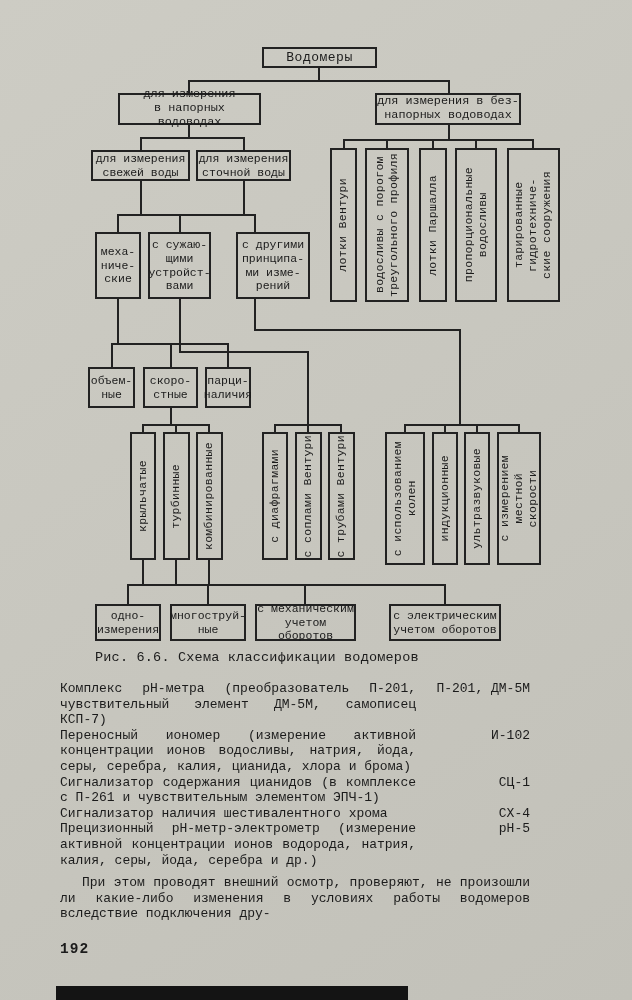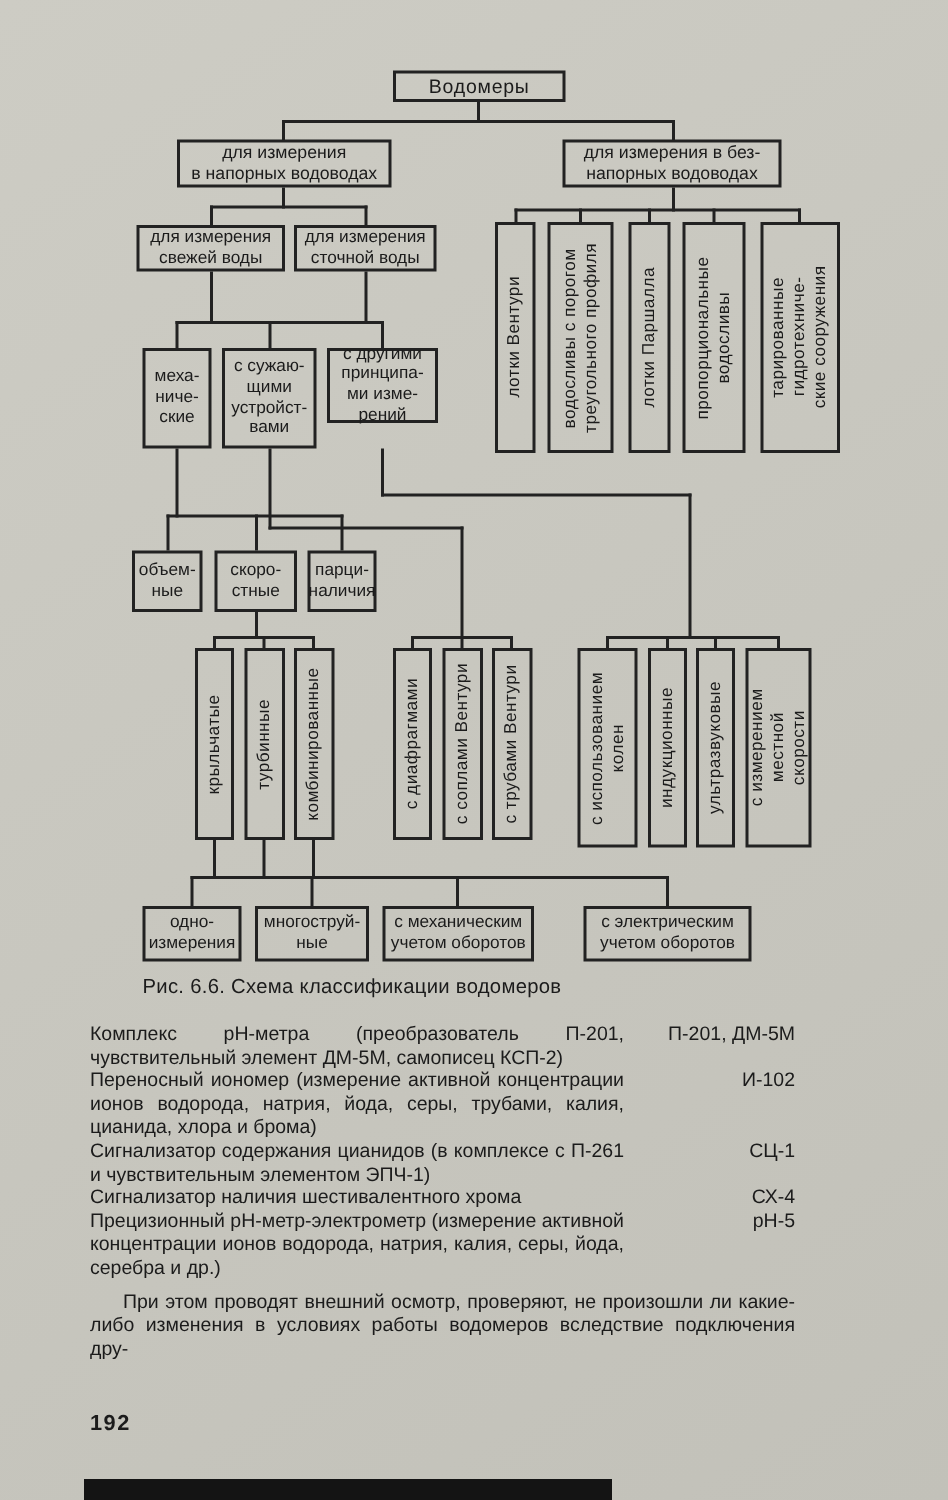--- a/index.html
+++ b/index.html
@@ -1,19 +1,19 @@
 <!DOCTYPE html>
 <html><head>
 <meta charset="utf-8">
 <style>
   html,body { margin:0; padding:0; background:#6e6e6a; }
   .page {
     position:relative; width:632px; height:1000px; margin:0 auto;
     background:linear-gradient(145deg,#cdccc4 0%, #c7c6be 55%, #c2c1b9 100%);
-    font-family:Liberation Sans, sans-serif; color:#1b1b1b; overflow:hidden;
+    font-family:Liberation Mono, monospace; color:#1b1b1b; overflow:hidden;
   }
   .box {
     position:absolute; border:2px solid #222; box-sizing:border-box;
     display:flex; align-items:center; justify-content:center;
     text-align:center; white-space:pre-line; line-height:1.18;
     font-size:11.5px;
   }
   .root-box { font-size:13px; letter-spacing:0.5px; }
   .lvl1 { font-size:11.8px; }
   .vbox {
@@ -54,21 +54,21 @@
   <div class="box" style="left:196px;top:150px;width:95px;height:31px">для измерения
 сточной воды</div>
 
   <div class="box" style="left:148px;top:232px;width:63px;height:67px">с сужаю-
 щими
 устройст-
 вами</div>
   <div class="box" style="left:95px;top:232px;width:46px;height:67px">меха-
 ниче-
 ские</div>
-  <div class="box" style="left:218px;top:232px;width:74px;height:50px">с другими
+  <div class="box" style="left:236px;top:232px;width:74px;height:67px">с другими
 принципа-
 ми изме-
 рений</div>
 
   <div class="box" style="left:88px;top:367px;width:47px;height:41px">объем-
 ные</div>
   <div class="box" style="left:143px;top:367px;width:55px;height:41px">скоро-
 стные</div>
   <div class="box" style="left:205px;top:367px;width:46px;height:41px">парци-
 наличия</div>
@@ -200,25 +200,25 @@
   <div class="lh" style="left:127px;top:584px;width:319px"></div>
   <div class="lv" style="left:127px;top:584px;height:20px"></div>
   <div class="lv" style="left:207px;top:584px;height:20px"></div>
   <div class="lv" style="left:304px;top:584px;height:20px"></div>
   <div class="lv" style="left:444px;top:584px;height:20px"></div>
 
   <div class="caption">Рис. 6.6. Схема классификации водомеров</div>
 
   <div class="text-block">
     <div class="spec-row">
-      <div class="spec-desc">Комплекс рН-метра (преобразователь П-201, чувствительный элемент ДМ-5М, самописец КСП-2)</div>
+      <div class="spec-desc">Комплекс рН-метра (преобразователь П-201, чувствительный элемент ДМ-5М, самописец КСП-7)</div>
       <div class="spec-code">П-201, ДМ-5М</div>
     </div>
     <div class="spec-row">
-      <div class="spec-desc">Переносный иономер (измерение активной концентрации ионов водорода, натрия, йода, серы, трубами, калия, цианида, хлора и брома)</div>
+      <div class="spec-desc">Переносный иономер (измерение активной концентрации ионов водосливы, натрия, йода, серы, серебра, калия, цианида, хлора и брома)</div>
       <div class="spec-code">И-102</div>
     </div>
     <div class="spec-row">
       <div class="spec-desc">Сигнализатор содержания цианидов (в комплексе с П-261 и чувствительным элементом ЭПЧ-1)</div>
       <div class="spec-code">СЦ-1</div>
     </div>
     <div class="spec-row">
       <div class="spec-desc">Сигнализатор наличия шестивалентного хрома</div>
       <div class="spec-code">СХ-4</div>
     </div>

